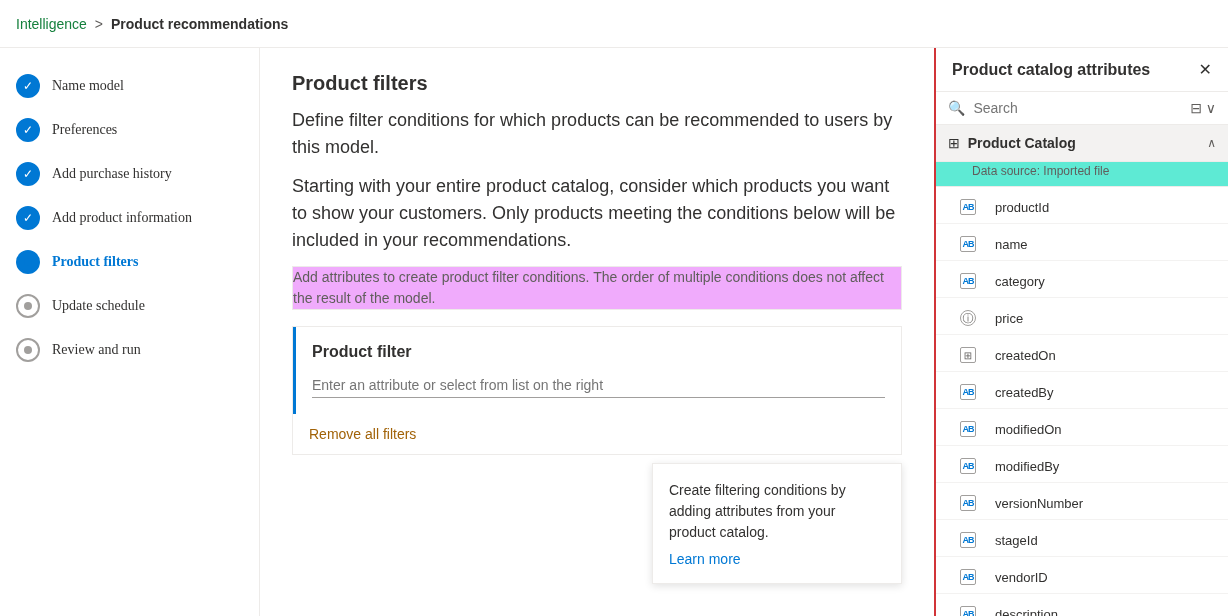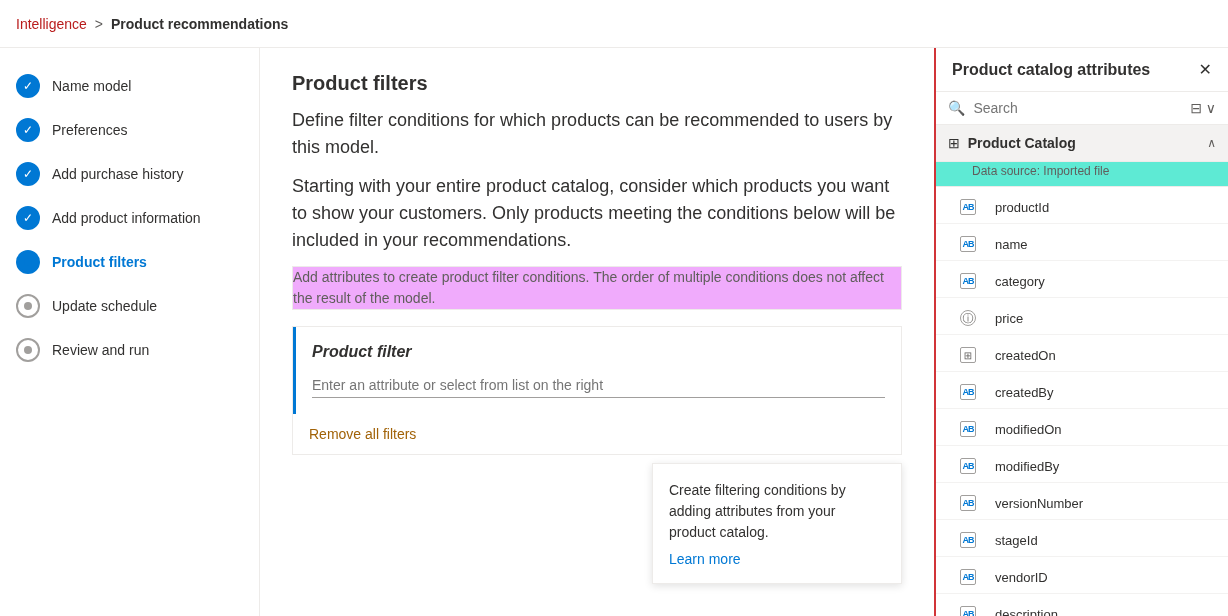--- a/index.html
+++ b/index.html
@@ -12,21 +12,21 @@
       align-items: center;
       padding: 0 16px;
       flex-shrink: 0;
     }
     .breadcrumb {
       display: flex;
       align-items: center;
       gap: 8px;
       font-size: 14px;
     }
-    .breadcrumb-link { color: #b91c1c; cursor: pointer; }
+    .breadcrumb-link { color: #15803d; cursor: pointer; }
     .breadcrumb-separator { color: #605e5c; }
     .breadcrumb-current { font-weight: 600; color: #323130; }
 
     .content-area {
       display: flex;
       flex: 1;
       overflow: hidden;
     }
 
     
@@ -79,20 +79,21 @@
     }
     .step-dot-pending {
       width: 8px;
       height: 8px;
       border-radius: 50%;
       background: #a19f9d;
     }
     .sidebar-label {
       font-size: 14px;
       color: #323130;
+      font-family: Liberation Serif, serif;
     }
     .sidebar-item.active .sidebar-label { font-weight: 600; color: #0078d4; }
 
     
     .main-content {
       flex: 1;
       padding: 24px 32px;
       overflow-y: auto;
     }
     .page-title {
@@ -120,21 +121,20 @@
       background: #fff;
     }
     .filter-card-header {
       padding: 16px;
       border-left: 3px solid #0078d4;
     }
     .filter-card-title {
       font-size: 16px;
       font-weight: 600;
       margin-bottom: 12px;
-      font-style: italic;
     }
     .filter-input {
       width: 100%;
       border: none;
       border-bottom: 1px solid #a19f9d;
       padding: 4px 0;
       font-size: 14px;
       color: #0c4a6e;
       outline: none;
       background: transparent;

